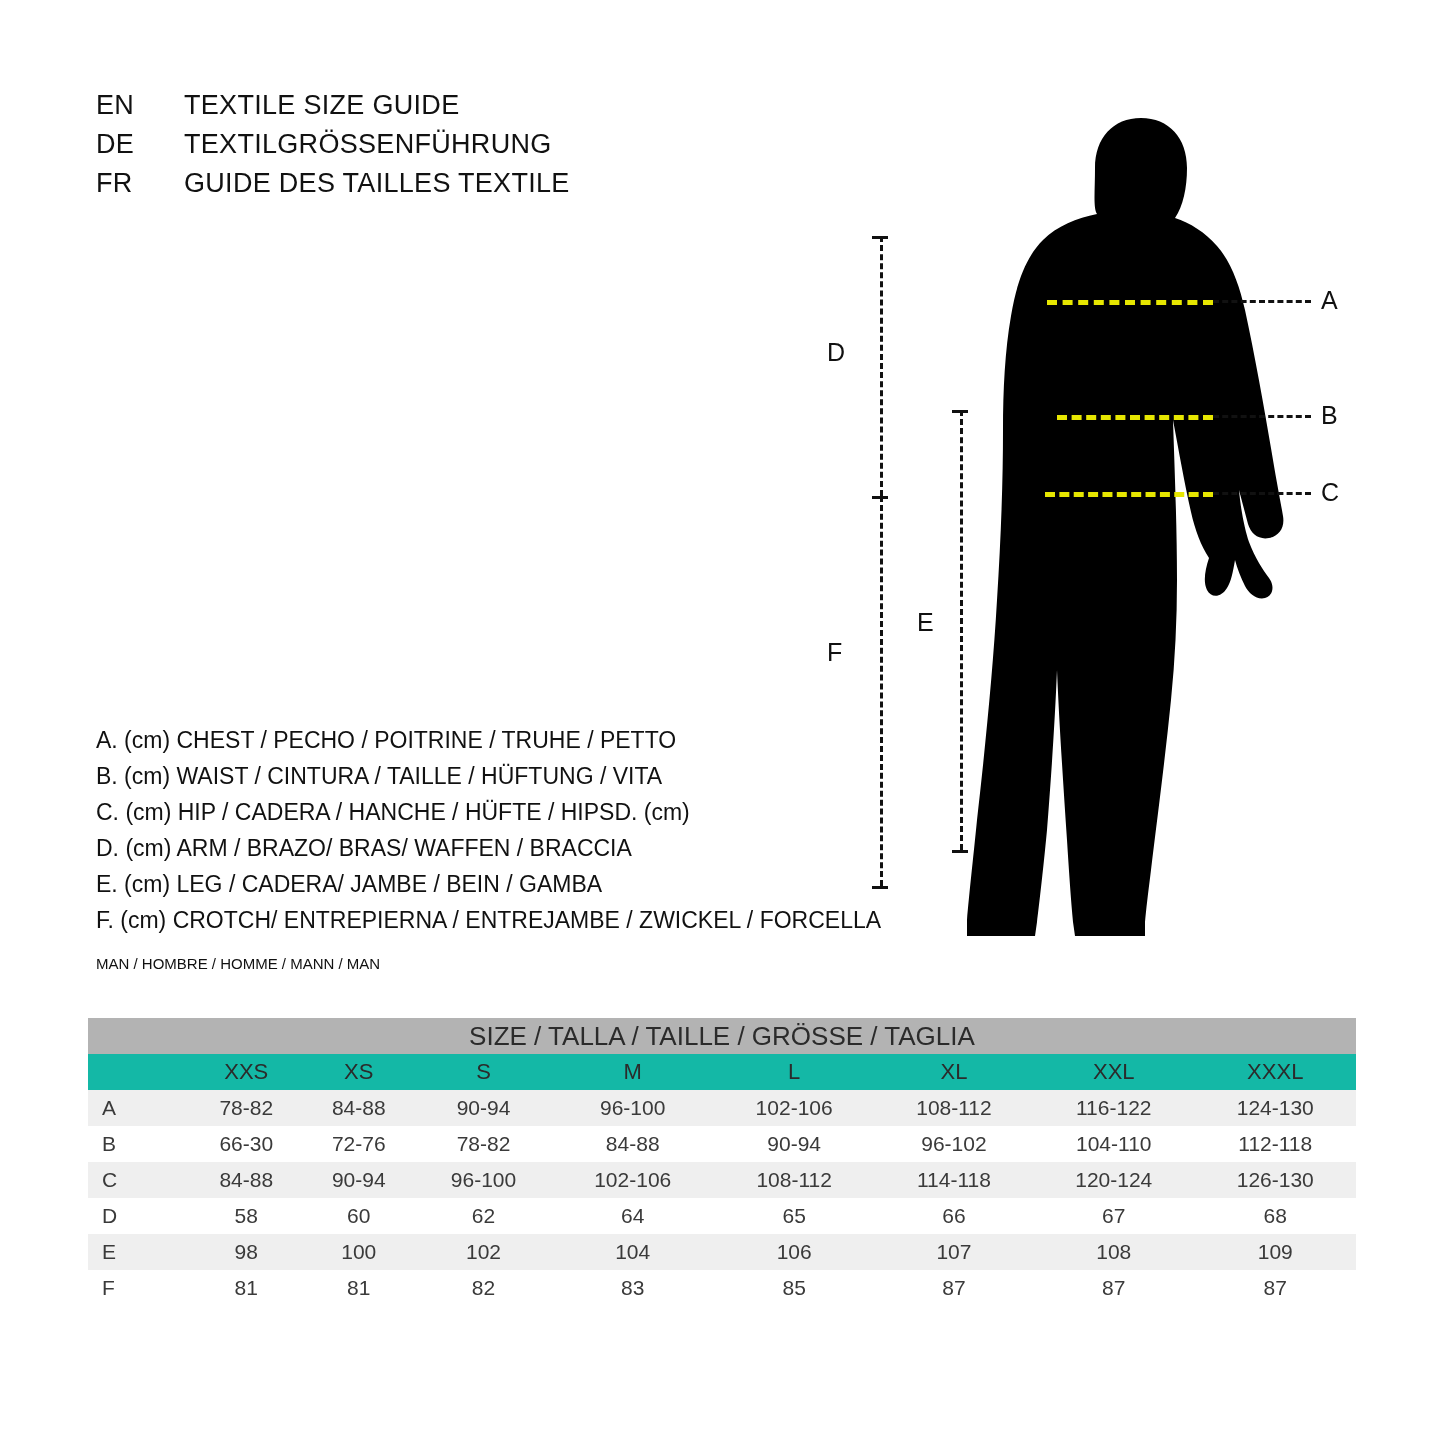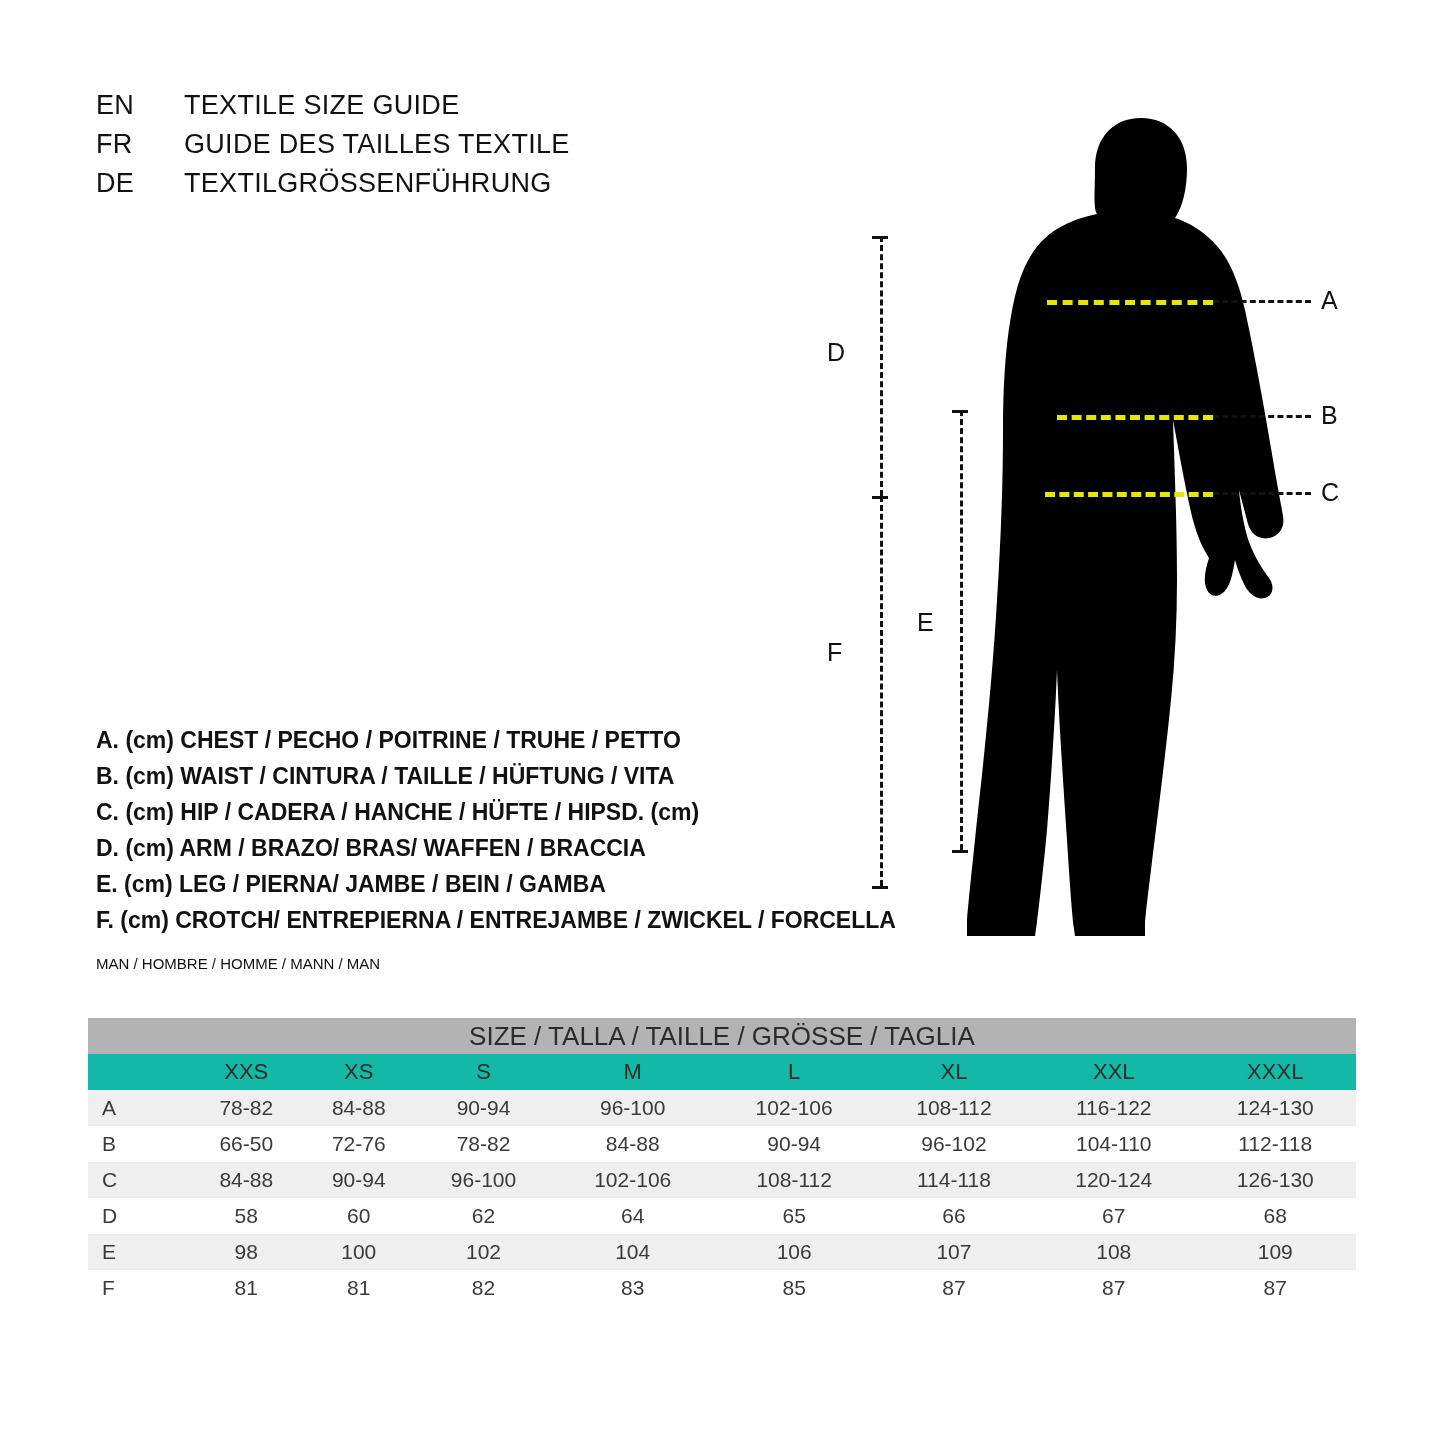--- a/index.html
+++ b/index.html
@@ -49,21 +49,20 @@
     position: absolute;
     left: 96px;
     top: 722px;
     width: 800px;
   }
   .legend-row {
     font-size: 23px;
     line-height: 36px;
     color: #111;
     white-space: nowrap;
-    font-weight: bold;
   }
   .gender-label {
     position: absolute;
     left: 96px;
     top: 955px;
     font-size: 15px;
     color: #111;
     white-space: nowrap;
   }
 
@@ -157,35 +156,35 @@
 <body>
 
 <div class="page">
 
   <div class="titles">
     <div class="title-row">
       <span class="title-lang">EN</span>
       <span class="title-text">TEXTILE SIZE GUIDE</span>
     </div>
     <div class="title-row">
+      <span class="title-lang">DE</span>
+      <span class="title-text">TEXTILGRÖSSENFÜHRUNG</span>
+    </div>
+    <div class="title-row">
       <span class="title-lang">FR</span>
       <span class="title-text">GUIDE DES TAILLES TEXTILE</span>
-    </div>
-    <div class="title-row">
-      <span class="title-lang">DE</span>
-      <span class="title-text">TEXTILGRÖSSENFÜHRUNG</span>
     </div>
   </div>
 
   <div class="legend">
     <div class="legend-row">A. (cm) CHEST / PECHO / POITRINE / TRUHE / PETTO</div>
     <div class="legend-row">B. (cm) WAIST / CINTURA / TAILLE / HÜFTUNG / VITA</div>
     <div class="legend-row">C. (cm) HIP / CADERA / HANCHE / HÜFTE / HIPSD. (cm)</div>
     <div class="legend-row">D. (cm) ARM / BRAZO/ BRAS/ WAFFEN / BRACCIA</div>
-    <div class="legend-row">E. (cm) LEG / PIERNA/ JAMBE / BEIN / GAMBA</div>
+    <div class="legend-row">E. (cm) LEG / CADERA/ JAMBE / BEIN / GAMBA</div>
     <div class="legend-row">F. (cm) CROTCH/ ENTREPIERNA / ENTREJAMBE / ZWICKEL / FORCELLA</div>
   </div>
 
   <div class="gender-label">MAN / HOMBRE / HOMME / MANN / MAN</div>
 
   <div class="figure-area">
 
     <svg class="silhouette" width="560" height="900" viewBox="0 0 560 900">
       <path fill="#000000" d="
         M 250 108
@@ -302,21 +301,21 @@
           <td>90-94</td>
           <td>96-100</td>
           <td>102-106</td>
           <td>108-112</td>
           <td>116-122</td>
           <td>124-130</td>
         </tr>
 
         <tr class="row-plain">
           <td class="col-label">B</td>
-          <td>66-50</td>
+          <td>66-30</td>
           <td>72-76</td>
           <td>78-82</td>
           <td>84-88</td>
           <td>90-94</td>
           <td>96-102</td>
           <td>104-110</td>
           <td>112-118</td>
         </tr>
 
         <tr class="row-shaded">

